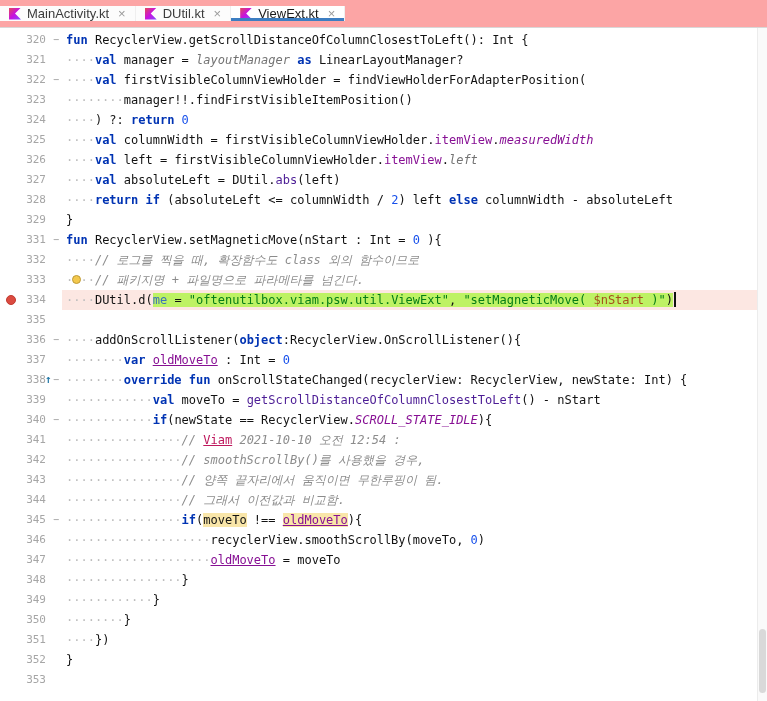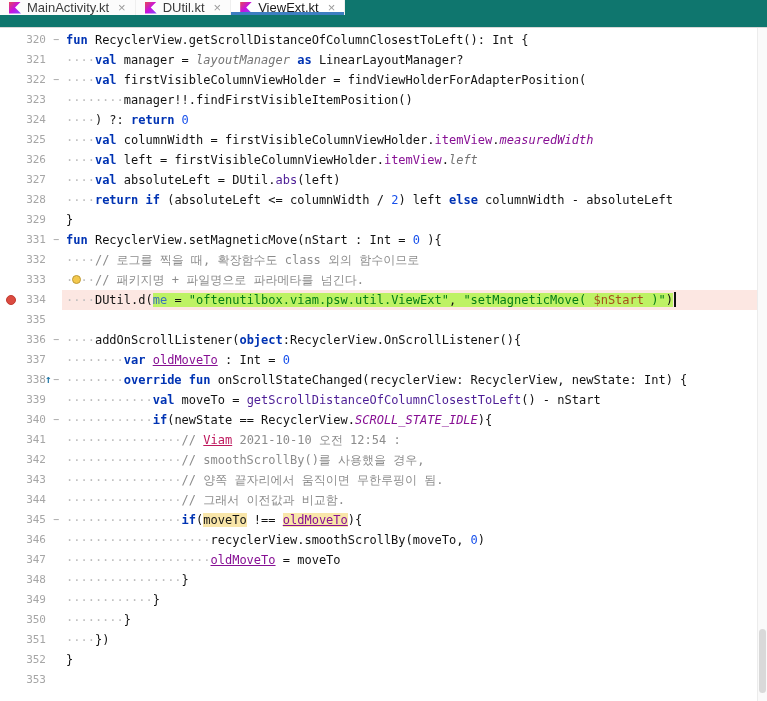--- a/index.html
+++ b/index.html
@@ -1,38 +1,38 @@
 <!DOCTYPE html>
 <html><head>
 <meta charset="utf-8">
 <style>
   *{box-sizing:border-box}
   html,body{margin:0;padding:0;width:767px;height:701px;overflow:hidden;background:#fff}
-  .tabbar{height:28px;display:flex;align-items:flex-start;background:#0f766e;border-bottom:1px solid #D8D8D8;font-family:"Liberation Sans",sans-serif}
+  .tabbar{height:28px;display:flex;align-items:center;background:#fca5a5;border-bottom:1px solid #D8D8D8;font-family:"Liberation Sans",sans-serif}
   .tab{display:flex;align-items:center;gap:6px;padding:0 9px;font-size:13px;color:#3C3C3C;border-right:1px solid #EFEFEF;position:relative;cursor:default;background:#FCFCFC}
   .tab.active{color:#1A1A1A;background:#FFFFFF}
   .tab.active::after{content:"";position:absolute;left:0;right:0;bottom:0;height:3px;background:#3D7EC2}
   .kicon{width:12px;height:12px;flex:none;background:linear-gradient(135deg,#E44857 0%,#C711E1 50%,#7F52FF 100%);clip-path:polygon(0 0,100% 0,50% 50%,100% 100%,0 100%)}
   .tabclose{color:#9B9B9B;font-size:13px;margin-left:3px;line-height:1}
   .editor{position:absolute;top:28px;left:0;right:10px;bottom:0;padding-top:2px;font-family:"DejaVu Sans Mono","Liberation Mono",monospace;font-size:12px;line-height:20px;background:#fff;overflow:hidden}
   .row{display:flex;height:20px;white-space:pre}
   .gut{width:62px;flex:none;position:relative}
   .lnum{position:absolute;right:16px;top:0;color:#A6A6A6;font-size:11px;line-height:20px}
   .fold{position:absolute;right:3px;top:0;color:#9F9F9F;font-size:10px;line-height:20px}
   .ovr{position:absolute;left:45px;top:0;color:#2479A8;font-size:11px;font-weight:bold;line-height:20px}
   .bpdot{position:absolute;left:6px;top:5px;width:10px;height:10px;border-radius:50%;background:#DB4B40;border:1px solid #C23A30}
   .code{flex:1;padding-left:4px;position:relative;color:#121212}
   .row.bpline .code{background:#FCE7E2}
   .sg{white-space:pre}
   .ws{color:#BDBDBD}
   .kw{color:#0033B3;font-weight:bold}
   .pl{color:#121212}
   .num{color:#1750EB}
   .str{color:#067D17}
-  .cmt{color:#8C8C8C;}
+  .cmt{color:#8C8C8C;font-style:italic}
   .cmtu{color:#be185d;text-decoration:underline}
   .pp{color:#871094}
   .pi{color:#871094;font-style:italic}
   .pu{color:#871094;text-decoration:underline}
   .pui{color:#737373;font-style:italic;}
   .fit{color:#4c1d95;}
   .narg{color:#3C71B8}
   .tpl{color:#A5511B}
   .sel{background:#bef264}
   .hlid{background:#F9E6A9}

